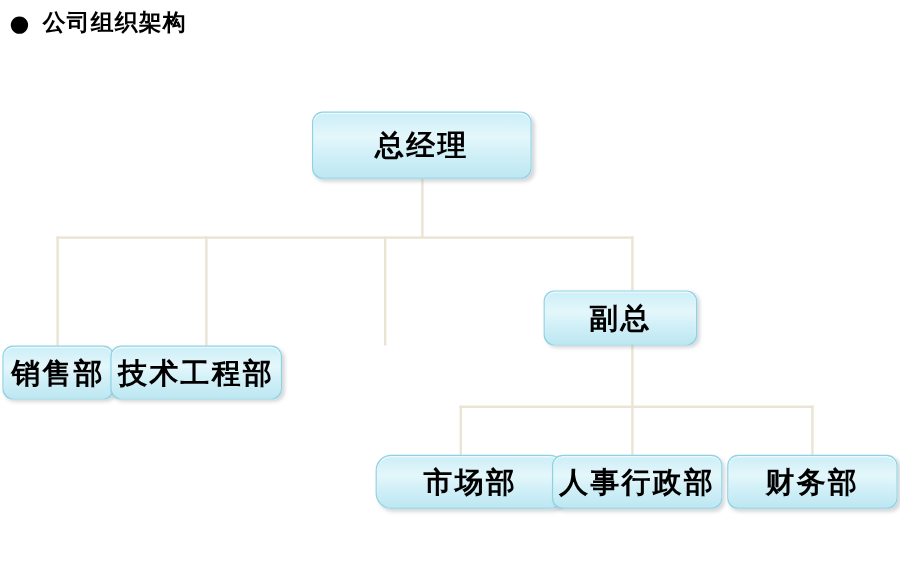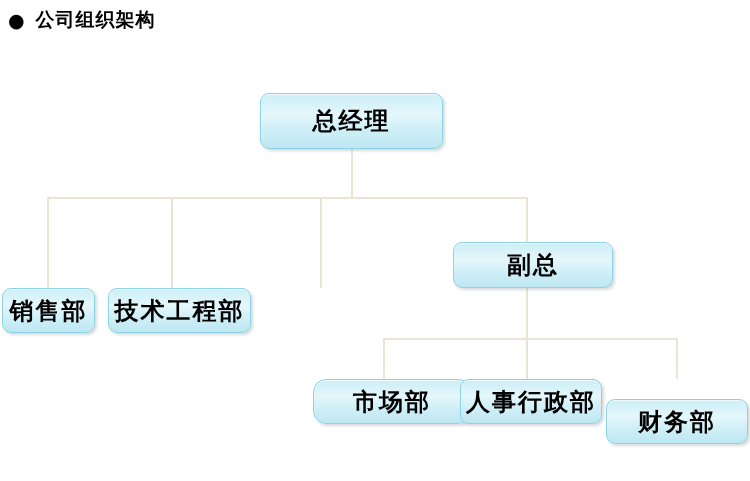--- a/index.html
+++ b/index.html
@@ -67,26 +67,26 @@
     align-items: center;
     justify-content: center;
     color: #000000;
     font-size: 24px;
     font-weight: bold;
     letter-spacing: 2px;
     white-space: nowrap;
   }
   .n-gm      { left: 260px; top: 93px;  width: 183px; height: 56px; }
   .n-sales   { left: 2px;   top: 288px; width: 93px;  height: 45px; }
-  .n-tech    { left: 108px; top: 288px; width: 143px; height: 45px; }
+  .n-tech    { left: 92px; top: 288px; width: 143px; height: 45px; }
   .n-after   { left: 248px; top: 288px; width: 147px; height: 45px; }
-  .n-deputy  { left: 453px; top: 242px; width: 160px; height: 46px; }
+  .n-deputy  { left: 453px; top: 242px; width: 128px; height: 46px; }
   .n-market  { left: 313px; top: 379px; width: 158px; height: 45px; border-radius: 13px; }
   .n-hr      { left: 460px; top: 379px; width: 142px; height: 45px; }
-  .n-finance { left: 606px; top: 379px; width: 142px; height: 45px; margin-top: 20px; }
+  .n-finance { left: 606px; top: 379px; width: 142px; height: 45px; }
 </style>
 </head>
 <body>
 
 <div class="canvas">
 
   <div class="title-row">
     <span class="bullet">●</span>
     <span class="title-text">公司组织架构</span>
   </div>

